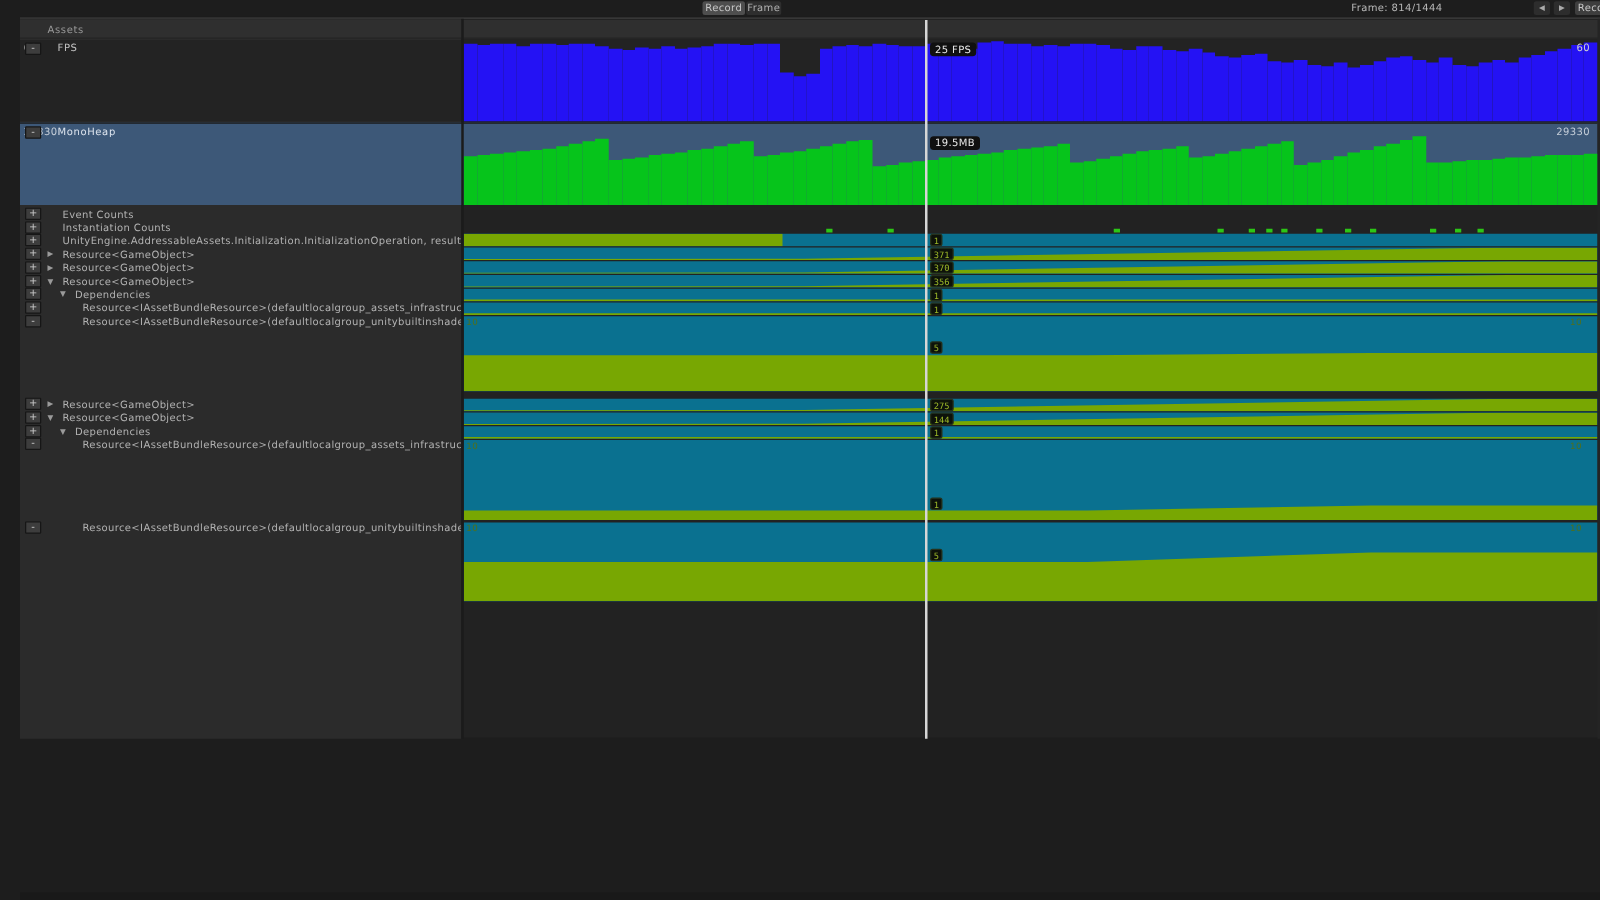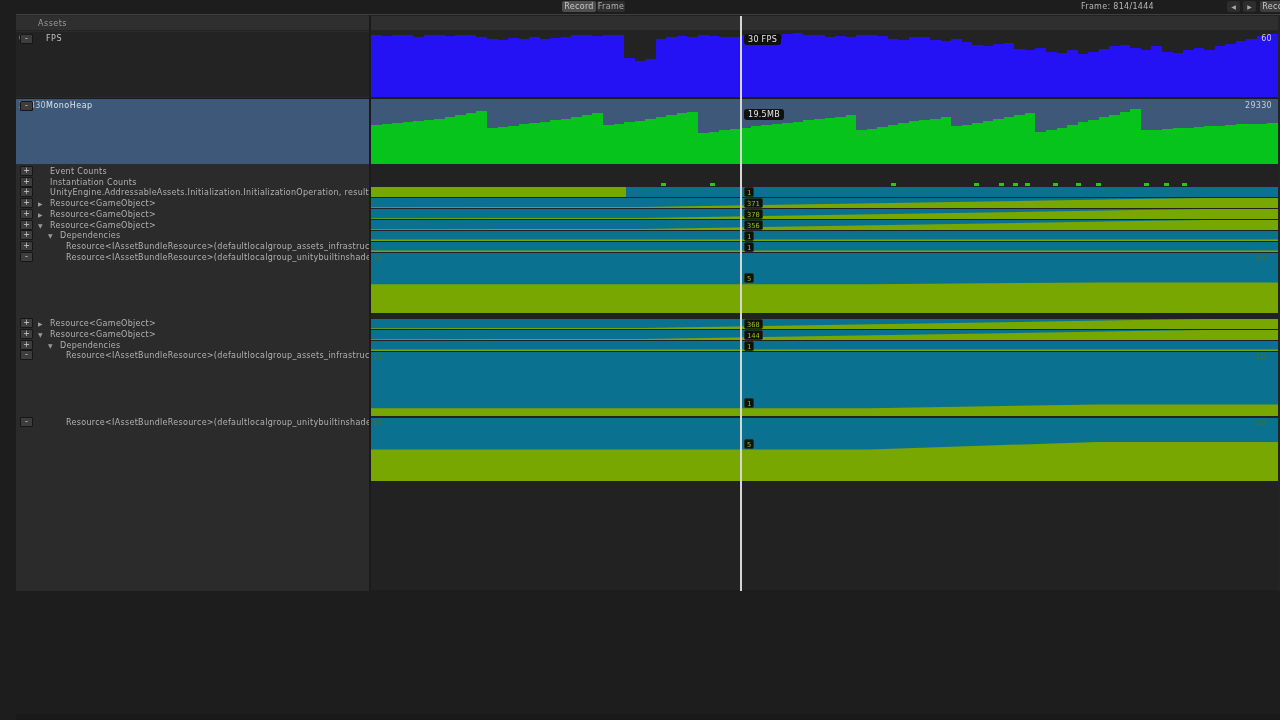--- a/index.html
+++ b/index.html
@@ -393,31 +393,31 @@
         <div class="tick" style="left: 1009px; top: 168px;"></div>
         <div class="tick" style="left: 1037px; top: 168px;"></div>
         <div class="tick" style="left: 1060px; top: 168px;"></div>
         <div class="tick" style="left: 1080px; top: 168px;"></div>
         <div class="tick" style="left: 1128px; top: 168px;"></div>
         <div class="tick" style="left: 1148px; top: 168px;"></div>
         <div class="tick" style="left: 1166px; top: 168px;"></div>
       </div>
 
     <div id="frame-line"></div>
-    <div class="wbadge" style="top:19px;">30 FPS</div>
+    <div class="wbadge" style="top:19px;">25 FPS</div>
     <div class="wbadge" style="top:94px;">19.5MB</div>
     <div id="count-badges">
         <div class="cbadge" style="top: 172px;">1</div>
         <div class="cbadge" style="top: 183px;">371</div>
         <div class="cbadge" style="top: 194px;">370</div>
         <div class="cbadge" style="top: 205px;">356</div>
         <div class="cbadge" style="top: 216px;">1</div>
         <div class="cbadge" style="top: 227px;">1</div>
         <div class="cbadge" style="top: 258px;">5</div>
-        <div class="cbadge" style="top: 304px;">368</div>
+        <div class="cbadge" style="top: 304px;">275</div>
         <div class="cbadge" style="top: 315px;">144</div>
         <div class="cbadge" style="top: 326px;">1</div>
         <div class="cbadge" style="top: 383px;">1</div>
         <div class="cbadge" style="top: 424px;">5</div>
       </div>
 
     <div id="scroll-gutter"></div>
     <div id="scrollbar-line"></div>
     <div id="panel-divider"></div>
   </div>

